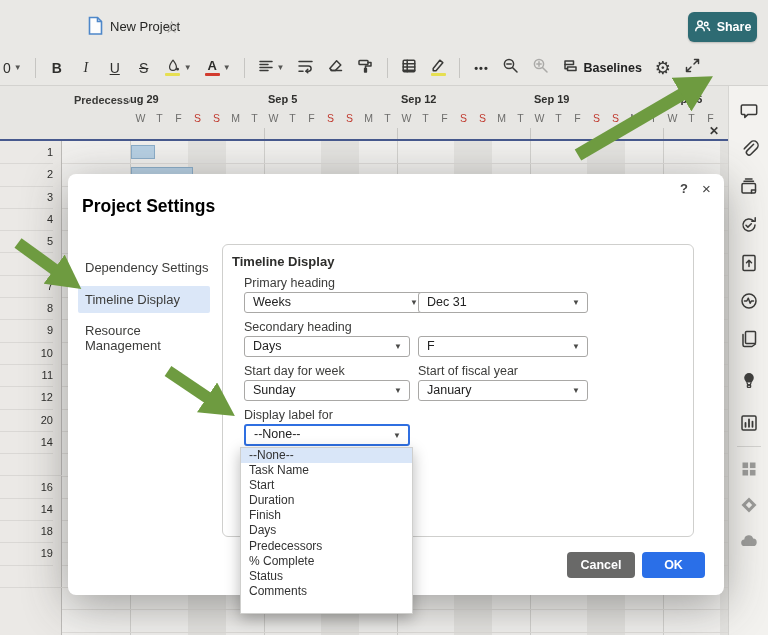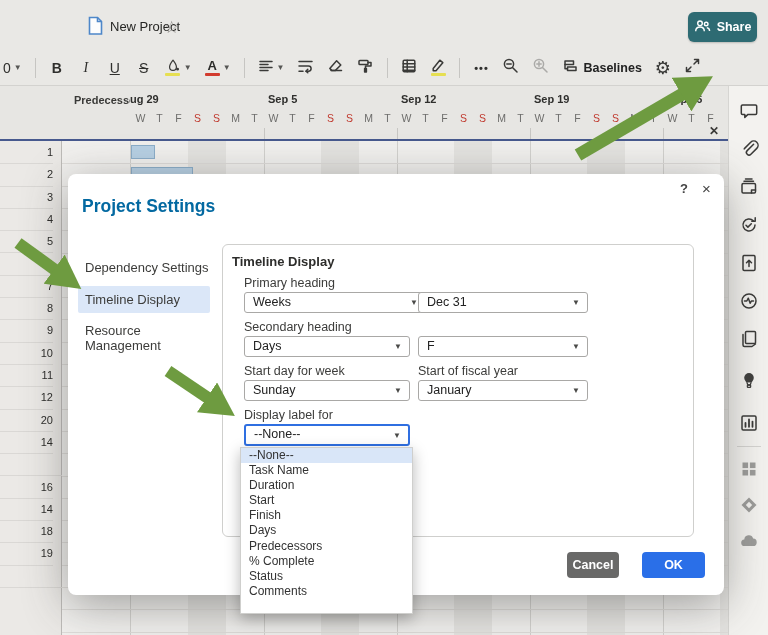--- a/index.html
+++ b/index.html
@@ -55,37 +55,37 @@
   .gbar{position:absolute;height:14px;background:#b7d0e4;border:1px solid #8badc9;box-sizing:border-box;}
   
   .sidebar{left:728px;top:86px;width:40px;height:549px;background:#f3f2ef;border-left:1px solid #d6d5d2;box-sizing:border-box;}
   .sb-icon{position:absolute;left:9px;width:22px;height:22px;display:flex;align-items:center;justify-content:center;}
   .sb-div{position:absolute;left:8px;width:24px;height:1px;background:#d4d3d0;}
   
   .modal{left:68px;top:174px;width:656px;height:421px;background:#fff;border-radius:8px;
       box-shadow:0 10px 45px rgba(60,60,58,.45);}
   .modal-help{left:612px;top:7px;font-size:13px;font-weight:bold;color:#444;}
   .modal-close{left:634px;top:6px;font-size:15px;color:#444;}
-  .modal-title{left:14px;top:22px;font-size:17.5px;font-weight:bold;color:#0369a1;}
+  .modal-title{left:14px;top:22px;font-size:17.5px;font-weight:bold;color:#000000;}
   .nav-item{position:absolute;left:10px;width:132px;font-size:13px;color:#3c3c3a;padding:6px 0 6px 7px;box-sizing:border-box;}
   .nav-sel{background:#dbe7f8;border-radius:2px;}
   .panel{left:154px;top:70px;width:472px;height:293px;border:1px solid #cfcfcd;border-radius:6px;box-sizing:border-box;}
   .panel-heading{left:164px;top:80px;font-size:13px;font-weight:bold;color:#2d2d2b;}
   .fld-label{position:absolute;font-size:12.5px;color:#3c3c3a;}
   .select{position:absolute;height:21px;background:#fff;border:1px solid #a9a8a6;border-radius:3px;
       box-sizing:border-box;font-size:12.5px;color:#222;line-height:19px;padding-left:8px;}
   .sel-caret{position:absolute;right:7px;top:5px;font-size:8px;color:#4a4a48;line-height:10px;}
   .focused{border:2px solid #2f6fe1;line-height:17px;}
   .dd-list{position:absolute;left:172px;top:273px;width:173px;height:167px;background:#fff;
       border:1px solid #cfcfcd;box-shadow:0 5px 14px rgba(0,0,0,.28);box-sizing:border-box;z-index:5;}
   .dd-opt{height:15.1px;line-height:15.1px;font-size:12px;color:#333;padding-left:8px;white-space:nowrap;}
   .dd-sel{background:#d9e6f8;}
   .btn{position:absolute;top:378px;height:26px;border-radius:4px;color:#fff;font-size:12.5px;font-weight:bold;
       display:flex;align-items:center;justify-content:center;cursor:pointer;}
-  .btn-cancel{left:499px;width:52px;background:#696968;}
+  .btn-cancel{left:499px;width:68px;background:#696968;}
   .btn-ok{left:574px;width:63px;background:#2a6fe8;}
   
   #arrows{left:0;top:0;width:768px;height:635px;z-index:50;pointer-events:none;}
 </style>
 </head>
 <body>
 
 <div id="app">
 
   <div class="abs topbar">
@@ -454,22 +454,22 @@
     </div>
 
     <span class="fld-label" style="left:176px;top:234px;">Display label for</span>
     <div class="select focused" style="left:176px;top:250px;width:166px;height:22px;">
       <span>--None--</span><span class="sel-caret">▼</span>
     </div>
 
     <div class="dd-list" id="dd-list">
         <div class="dd-opt dd-sel">--None--</div>
         <div class="dd-opt">Task Name</div>
+        <div class="dd-opt">Start</div>
         <div class="dd-opt">Duration</div>
-        <div class="dd-opt">Start</div>
         <div class="dd-opt">Finish</div>
         <div class="dd-opt">Days</div>
         <div class="dd-opt">Predecessors</div>
         <div class="dd-opt">% Complete</div>
         <div class="dd-opt">Status</div>
         <div class="dd-opt">Comments</div>
       </div>
 
     <div class="btn btn-cancel">Cancel</div>
     <div class="btn btn-ok">OK</div>

